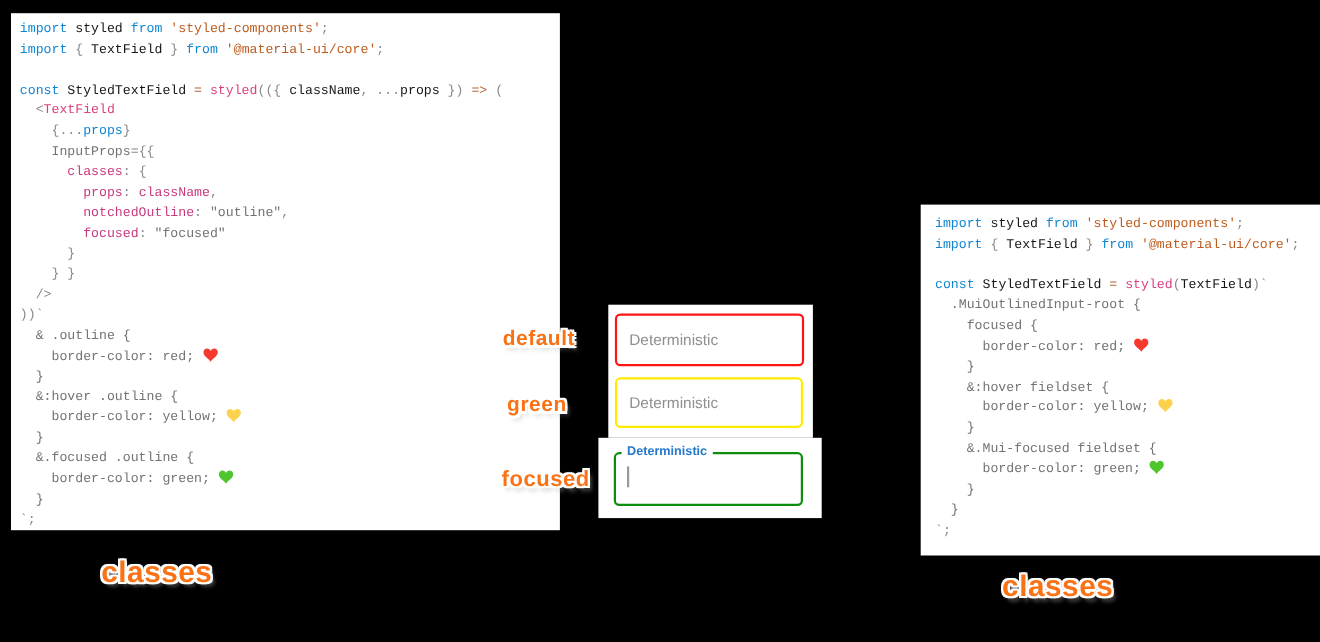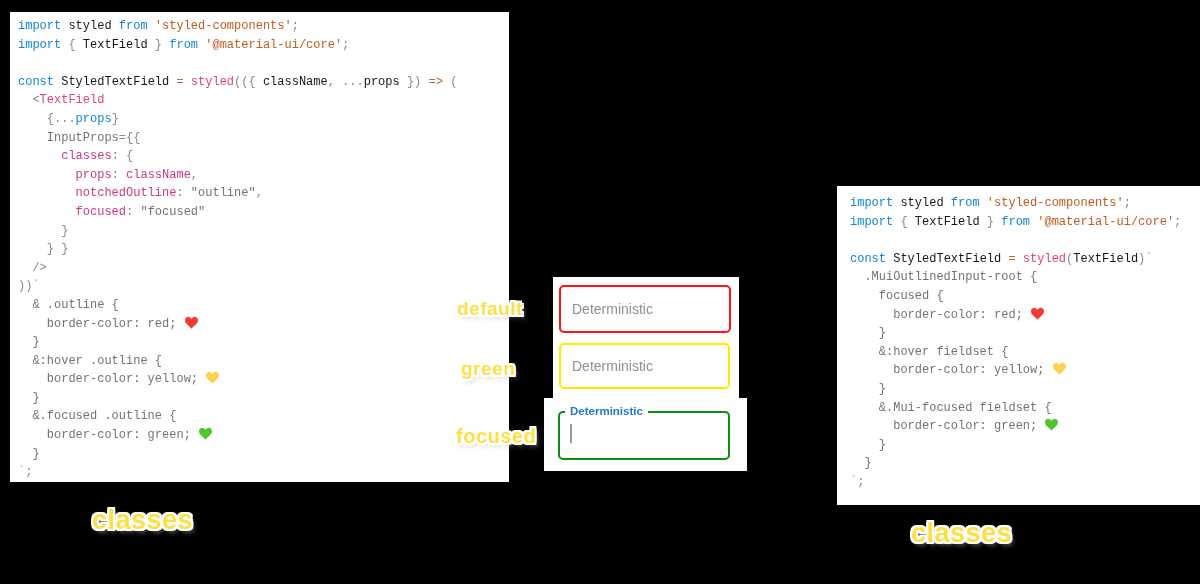--- a/index.html
+++ b/index.html
@@ -18,21 +18,21 @@
   .tk-op{color:#b4693a;}
   .heart{display:inline-block;width:15px;height:13px;vertical-align:-2px;}
   .panel{position:absolute;background:#fff;}
   .mfield{position:absolute;background:#fff;border-radius:5px;box-sizing:border-box;
           font-family:"Liberation Sans", sans-serif;font-size:14px;color:#444;
           padding:0 0 0 11px;outline:none;}
   .mfield::placeholder{color:#8f8f8f;opacity:1;}
   .floatlabel{position:absolute;background:#fff;padding:0 5px;
               font-family:"Liberation Sans", sans-serif;font-size:11.5px;font-weight:bold;}
   .caret{position:absolute;width:2px;height:19px;background:#9a9a9a;}
-  .ann{position:absolute;font-weight:bold;color:#fde047;letter-spacing:0.5px;
+  .ann{position:absolute;font-weight:bold;color:#f97316;letter-spacing:0.5px;
        font-family:"Liberation Sans", sans-serif;
        text-shadow:-2px -2px 0 #fff,2px -2px 0 #fff,-2px 2px 0 #fff,2px 2px 0 #fff,
                    -2px 0 0 #fff,2px 0 0 #fff,0 -2px 0 #fff,0 2px 0 #fff,
                    0 0 3px #fff,3px 4px 4px rgba(175,175,175,.55);}
 </style>
 </head>
 <body>
 
 <div class="stage">
 

